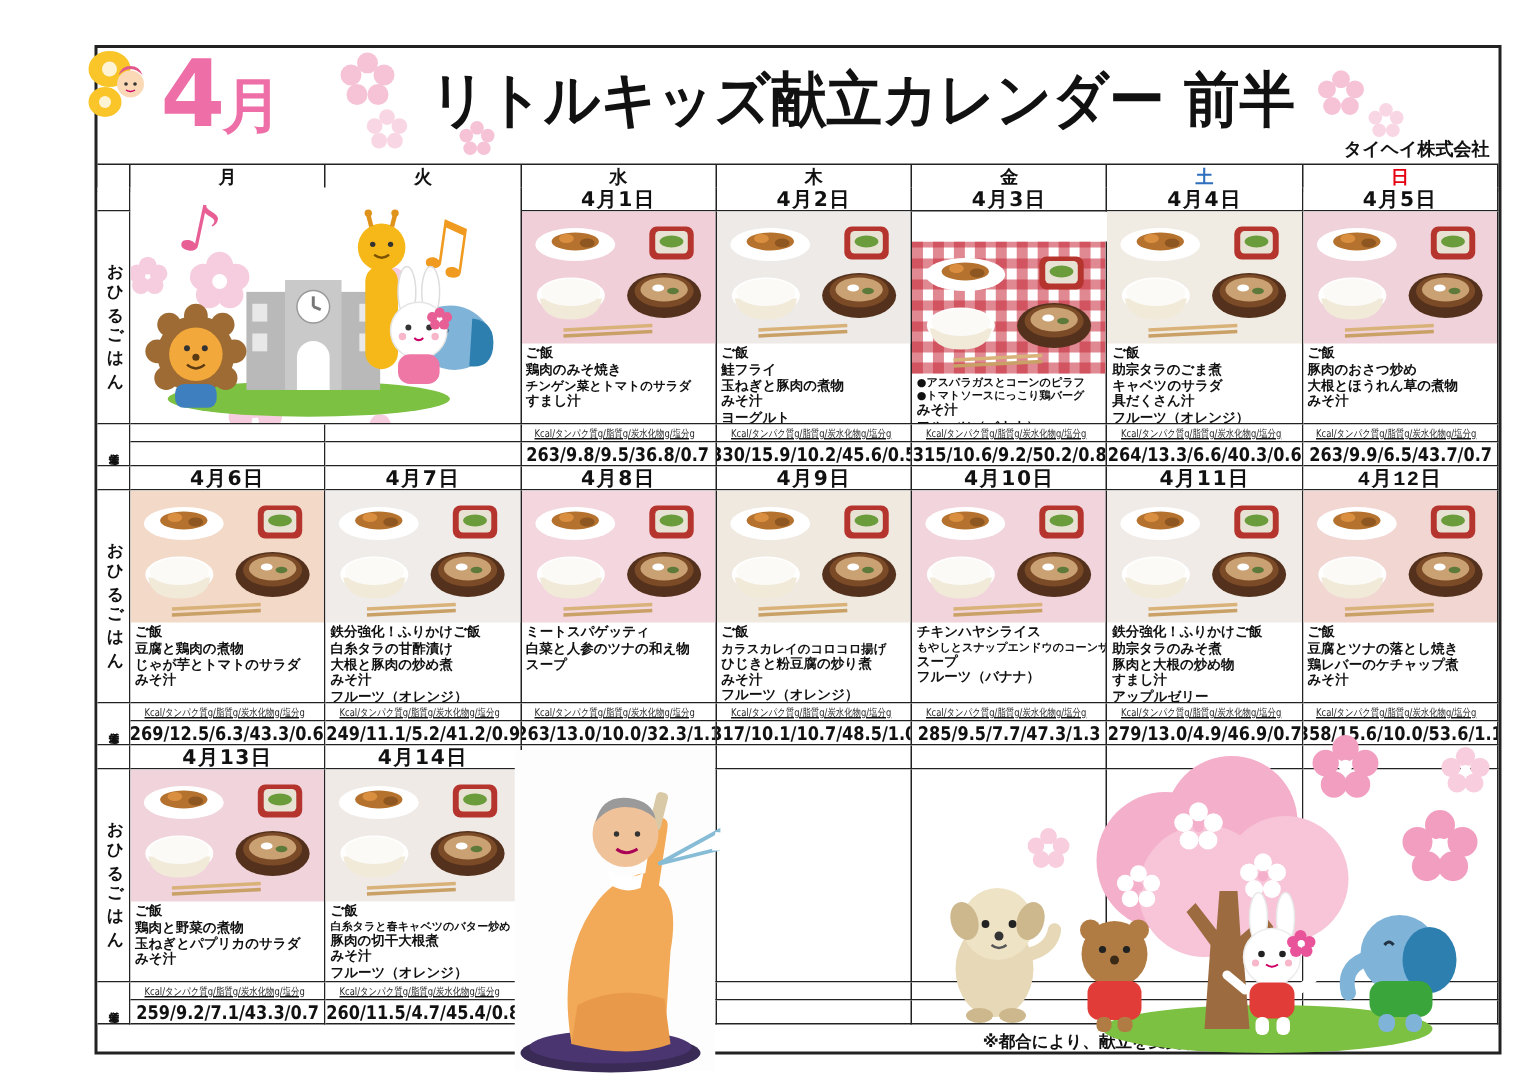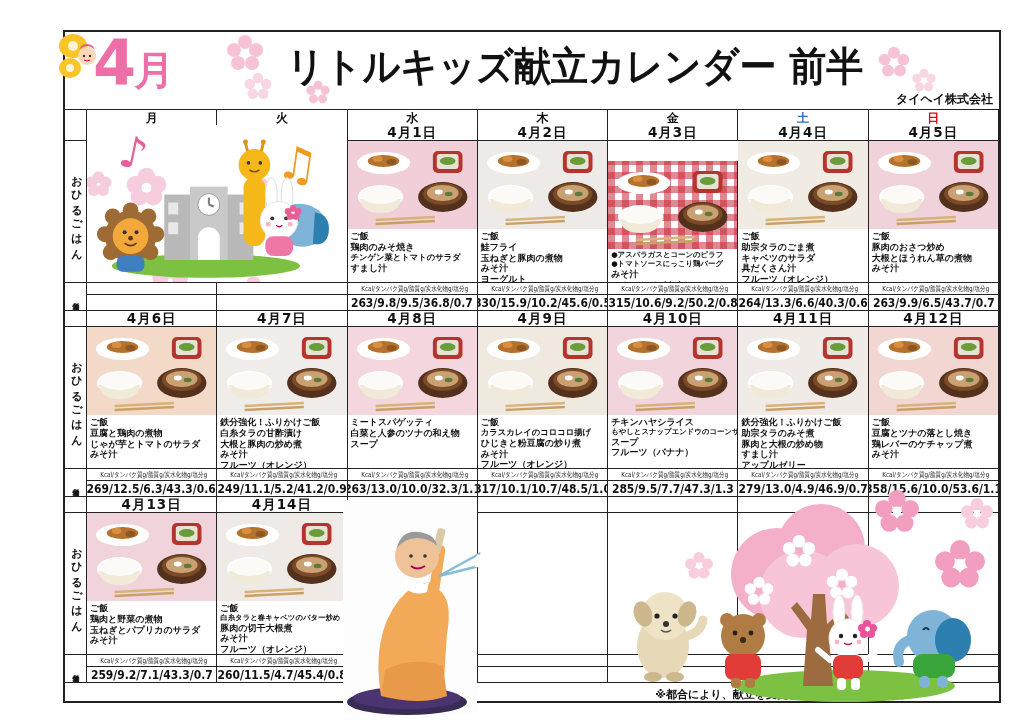--- a/index.html
+++ b/index.html
@@ -1,21 +1,21 @@
 <!DOCTYPE html>
 <html><head>
 <meta charset="utf-8">
 <style>
   html,body{margin:0;padding:0;}
   body{width:1024px;height:723px;background:#fff;position:relative;overflow:hidden;
        font-family:"DejaVu Sans","Liberation Sans",sans-serif;color:#111;}
   .sheet{position:absolute;left:63px;top:30px;width:938px;height:673px;border:2px solid #222;box-sizing:border-box;background:#fff;}
   
   .title-area{position:relative;height:78px;border-bottom:1px solid #222;box-sizing:border-box;}
-  .month{position:absolute;left:28px;top:0px;color:#ee6fa8;font-weight:900;line-height:1;}
+  .month{position:absolute;left:42px;top:0px;color:#ee6fa8;font-weight:900;line-height:1;}
   .month .big{font-size:62px;letter-spacing:-2px;}
   .month .small{font-size:40px;}
   .main-title{position:absolute;left:190px;top:8px;width:640px;text-align:center;
               font-size:37px;font-weight:900;letter-spacing:0px;white-space:nowrap;
               transform:scaleY(1.08);transform-origin:top;}
   .company{position:absolute;right:6px;bottom:1px;font-size:12px;font-weight:bold;}
   .butterfly{position:absolute;left:-12px;top:-4px;}
   .deco{position:absolute;pointer-events:none;}
   
   .weekday-row{display:grid;grid-template-columns:22px repeat(7,1fr);height:15px;box-sizing:border-box;}
@@ -31,21 +31,21 @@
   .date-cell{display:flex;align-items:center;justify-content:center;font-size:13.5px;font-weight:900;letter-spacing:1px;}
   .content-cell{display:flex;flex-direction:column;}
   .photo{height:88px;flex:none;position:relative;}
   .photo svg{display:block;width:100%;height:100%;}
   .gingham{background:repeating-linear-gradient(0deg,rgba(198,40,56,.55) 0 7px,rgba(255,255,255,0) 7px 14px),
                       repeating-linear-gradient(90deg,rgba(198,40,56,.55) 0 7px,rgba(255,255,255,0) 7px 14px),#fff;}
   .menu{flex:1;padding:2px 3px 0 3px;font-weight:bold;line-height:1.2;}
   .menu div{white-space:nowrap;font-size:9px;}
   .menu div.m13{font-size:8.3px;}
   .menu div.m15{font-size:7.4px;}
-  .nlabel-cell{display:flex;align-items:center;justify-content:flex-start;}
+  .nlabel-cell{display:flex;align-items:center;justify-content:flex-end;text-decoration:underline;}
   .nlabel-cell span{font-size:7px;white-space:nowrap;transform:scaleX(.8);color:#222;}
   .nvalue-cell{display:flex;align-items:center;justify-content:center;}
   .nvalue-cell span{font-size:12.5px;font-weight:900;white-space:nowrap;transform:scaleX(.86);letter-spacing:0px;}
   .illu-cell{grid-row:1/3;background:#fff;}
   .illu-cell svg{display:block;width:100%;height:100%;}
   
   .note-strip{height:22px;display:flex;align-items:center;justify-content:flex-end;padding-right:88px;box-sizing:border-box;}
   .note-strip span{font-size:11px;font-weight:900;}
   
   .scene{position:absolute;left:0;top:0;width:938px;height:673px;pointer-events:none;}
@@ -678,21 +678,21 @@
           <div>すまし汁</div>
           <div>アップルゼリー</div>
         </div>
       </div>
       <div class="cell nlabel-cell" style="grid-area: 3 / 7;">
         <span>Kcal/タンパク質g/脂質g/炭水化物g/塩分g</span>
       </div>
       <div class="cell nvalue-cell" style="grid-area: 4 / 7;">
         <span>279/13.0/4.9/46.9/0.7</span>
       </div>
-      <div class="cell date-cell" style="grid-area: 1 / 8;">4月12日</div>
+      <div class="cell date-cell" style="grid-area: 1 / 8; font-family: Liberation Mono, monospace;">4月12日</div>
       <div class="cell content-cell" style="grid-area: 2 / 8;">
         <div class="photo" style="background: rgb(241, 214, 210);">
           <svg viewBox="0 0 131 88" preserveAspectRatio="none">
             <ellipse cx="36" cy="22" rx="27" ry="11" fill="#fff"></ellipse>
             <ellipse cx="36" cy="20" rx="16" ry="6" fill="#b5722e"></ellipse>
             <ellipse cx="30" cy="18" rx="5" ry="3" fill="#d98f3f"></ellipse>
             <ellipse cx="44" cy="21" rx="5" ry="3" fill="#8e5620"></ellipse>
             <rect x="86" y="10" width="30" height="22" rx="5" fill="#b5352e"></rect>
             <rect x="90" y="13" width="22" height="15" rx="3" fill="#e8e2d4"></rect>
             <ellipse cx="101" cy="20" rx="8" ry="4" fill="#6a9c3c"></ellipse>

